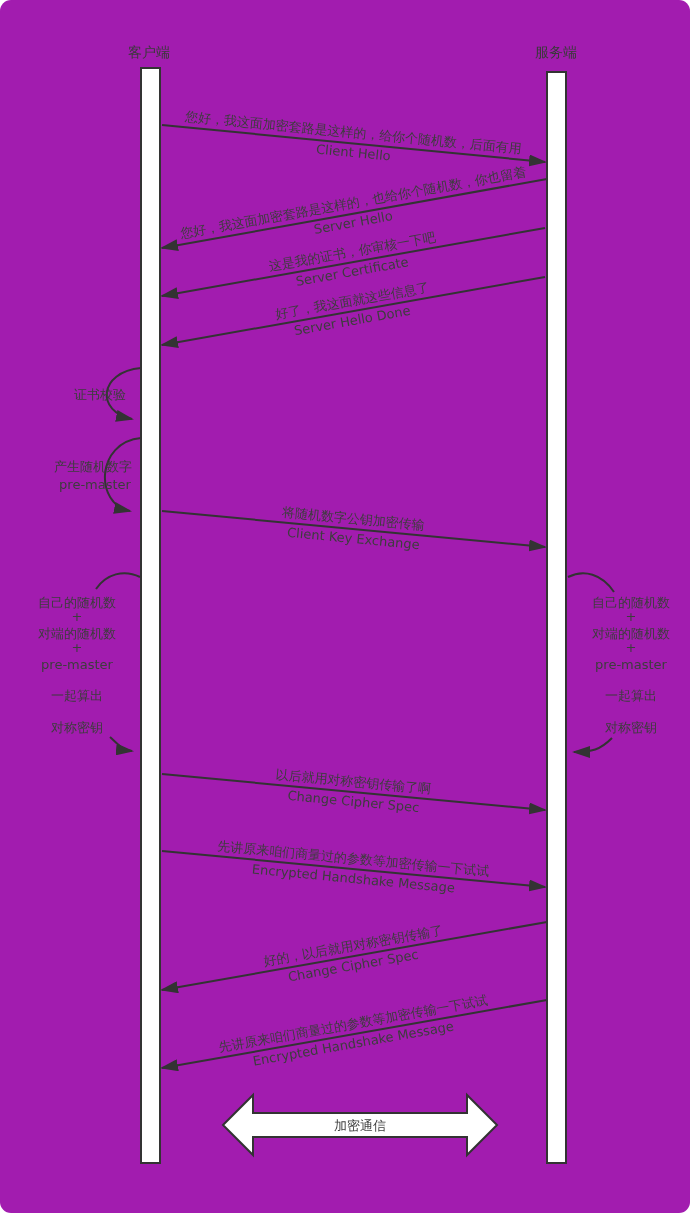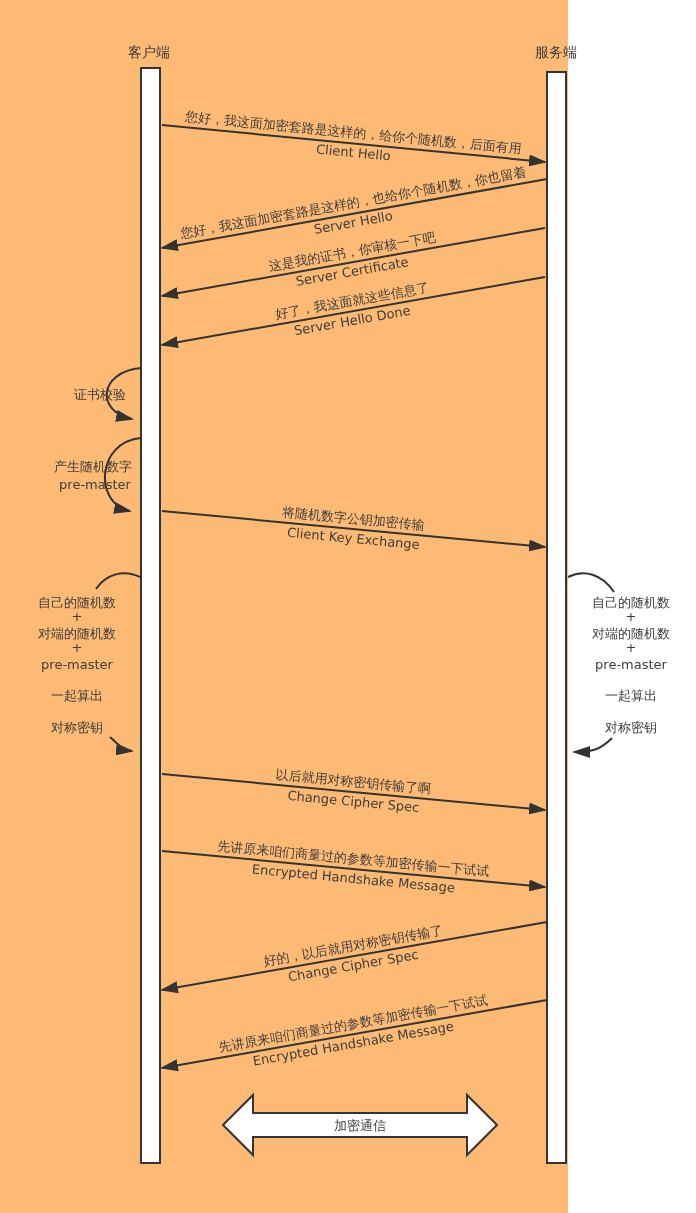--- a/index.html
+++ b/index.html
@@ -1,16 +1,16 @@
 <!DOCTYPE html>
 <html><head>
 <meta charset="utf-8">
 <style>
   html,body{margin:0;padding:0;background:#ffffff;}
-  .canvas{width:568px;height:1213px;position:relative;background:#fdba74;}
+  .canvas{width:690px;height:1213px;position:relative;background:#a21caf;border-radius:11px;}
   svg{display:block;}
   text{fill:#3d3d3d;font-family:"DejaVu Sans","Liberation Sans",sans-serif;font-size:13px;}
   text.actor{font-size:14px;fill:#3a3a3a;}
   text.mid{text-anchor:middle;}
   .msg{stroke:#333333;stroke-width:2;fill:none;}
   .loop{stroke:#333333;stroke-width:2;fill:none;}
   .bar{fill:#ffffff;stroke:#333333;stroke-width:2;}
   .bigarrow{fill:#ffffff;stroke:#333333;stroke-width:2;stroke-linejoin:miter;}
 </style>
 </head>

